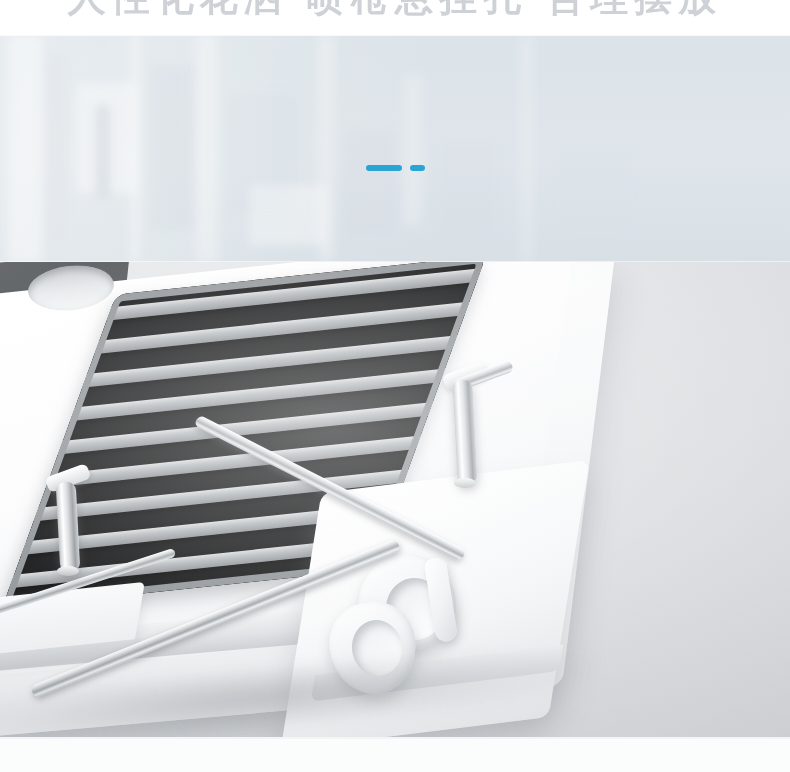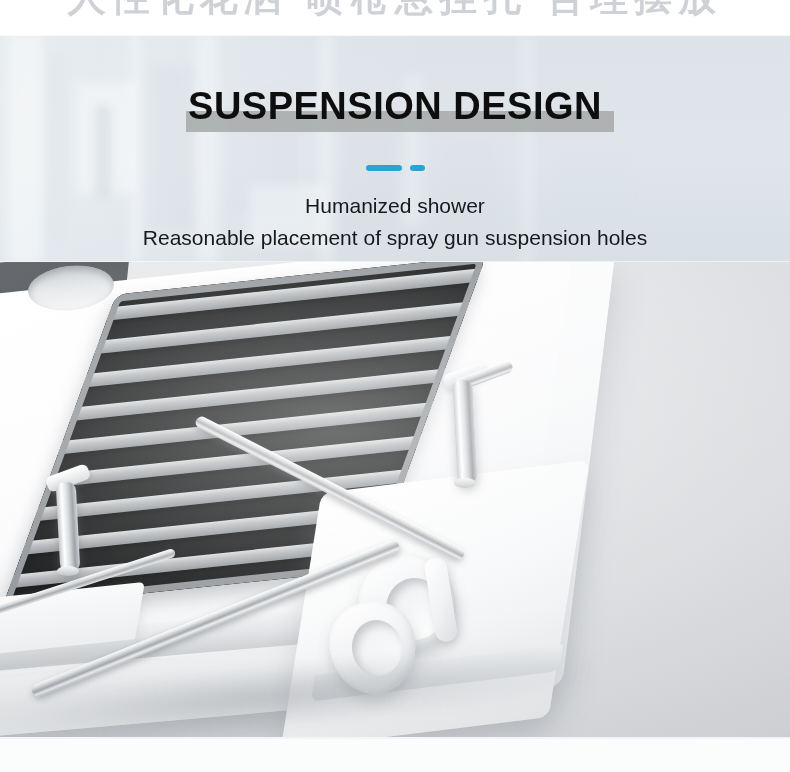--- a/index.html
+++ b/index.html
@@ -442,34 +442,26 @@
         <div class="bb" style="left:344px;top:96px;  width:52px;  height:104px; background:rgba(210,218,225,.34);"></div>
         <div class="bb" style="left:404px;top:40px;  width:18px;  height:150px; background:rgba(255,255,255,.26);"></div>
         <div class="bb" style="left:440px;top:110px; width:58px;  height:90px;  background:rgba(214,222,229,.26);"></div>
         <div class="bb" style="left:520px;top:0px;   width:14px;  height:227px; background:rgba(255,255,255,.20);"></div>
         <div class="bb" style="left:560px;top:120px; width:70px;  height:80px;  background:rgba(216,223,230,.20);"></div>
       </div>
       <div class="band-h"></div>
       <div class="banner-hairline-top"></div>
       <div class="banner-hairline-bottom"></div>
 
-      <div class="headline-wrap">
-        <div class="headline-hl"></div>
-        <div class="headline">SUSPENSION DESIGN</div>
-      </div>
 
       <div class="divider">
         <span class="dash-long"></span>
         <span class="dash-short"></span>
       </div>
 
-      <div class="subcopy">
-        <div class="subline-1">Humanized shower</div>
-        <div class="subline-2">Reasonable placement of spray gun suspension holes</div>
-      </div>
     </div>
   </div>
 
   <div class="photo">
 
     <div class="left-dark"></div>
     <div class="left-dark-2"></div>
 
     <div class="shelf-body"></div>
     <div class="shelf-top-face"></div>

